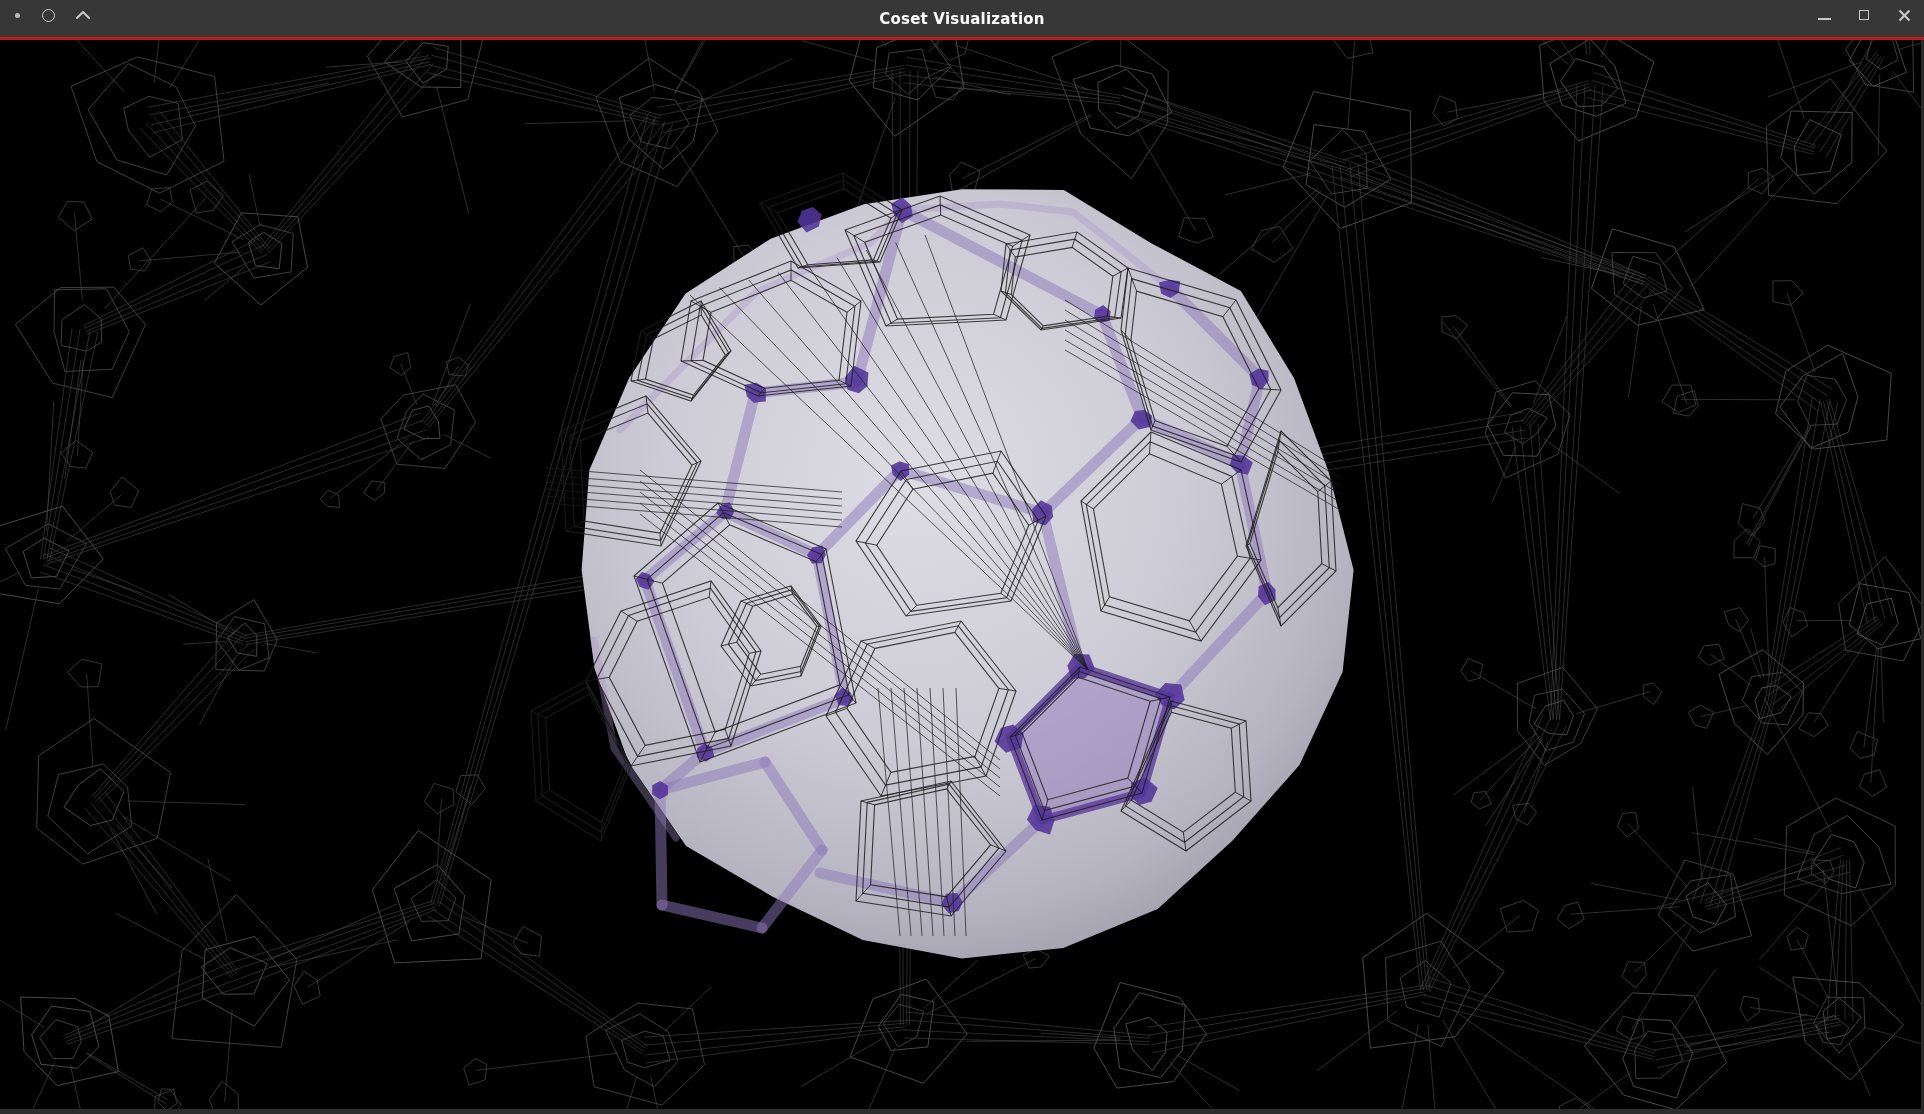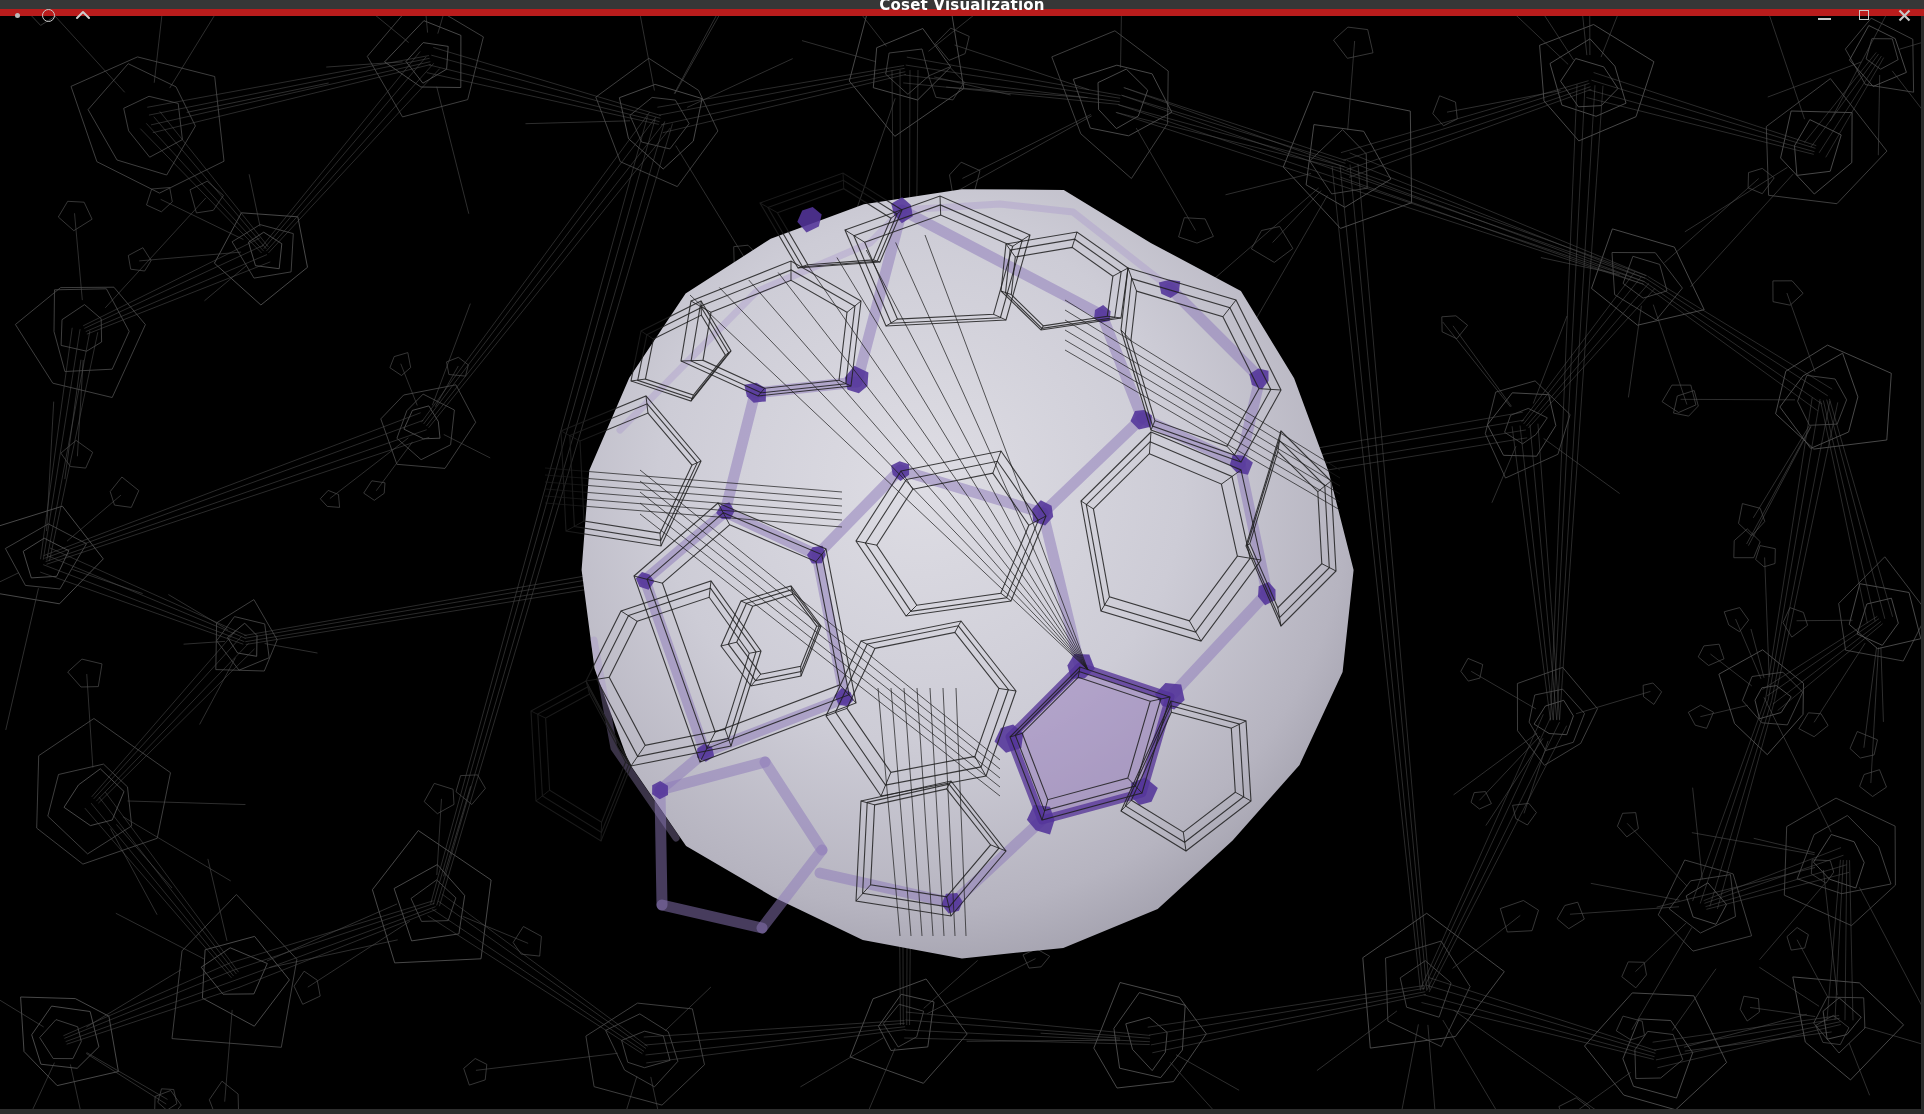--- a/index.html
+++ b/index.html
@@ -1,22 +1,22 @@
 <!DOCTYPE html>
 <html><head>
 <meta charset="utf-8">
 <style>
   html,body{margin:0;padding:0;background:#000;}
   body{width:1924px;height:1114px;overflow:hidden;font-family:"DejaVu Sans","Liberation Sans",sans-serif;}
   .window{position:relative;width:1924px;height:1114px;background:#000;}
   .titlebar{
-    position:absolute;top:0;left:0;width:100%;height:16px;
+    position:absolute;top:0;left:0;width:100%;height:40px;
     background:#373737;z-index:5;
     display:flex;align-items:center;justify-content:center;
-    border-bottom:7px solid #b91c1c;
+    border-bottom:3px solid #b91c1c;
     box-sizing:border-box;
   }
   .title{color:#ffffff;font-size:15px;font-weight:bold;letter-spacing:.2px;}
   .tb-left{position:absolute;left:0;top:0;height:30px;display:flex;align-items:center;}
   .tb-right{position:absolute;right:8px;top:0;height:30px;display:flex;align-items:center;gap:16px;}
   .app-dot{width:5px;height:5px;border-radius:50%;background:#b9b9b9;margin-left:15px;}
   .ring-icon{width:13px;height:13px;border:1.7px solid #cccccc;border-radius:50%;margin-left:22px;box-sizing:border-box;}
   .chev{margin-left:20px;display:block;}
   .btn{width:24px;height:24px;display:flex;align-items:center;justify-content:center;cursor:default;}
   .min-glyph{width:13px;height:2px;background:#c9c9c9;margin-top:8px;}

